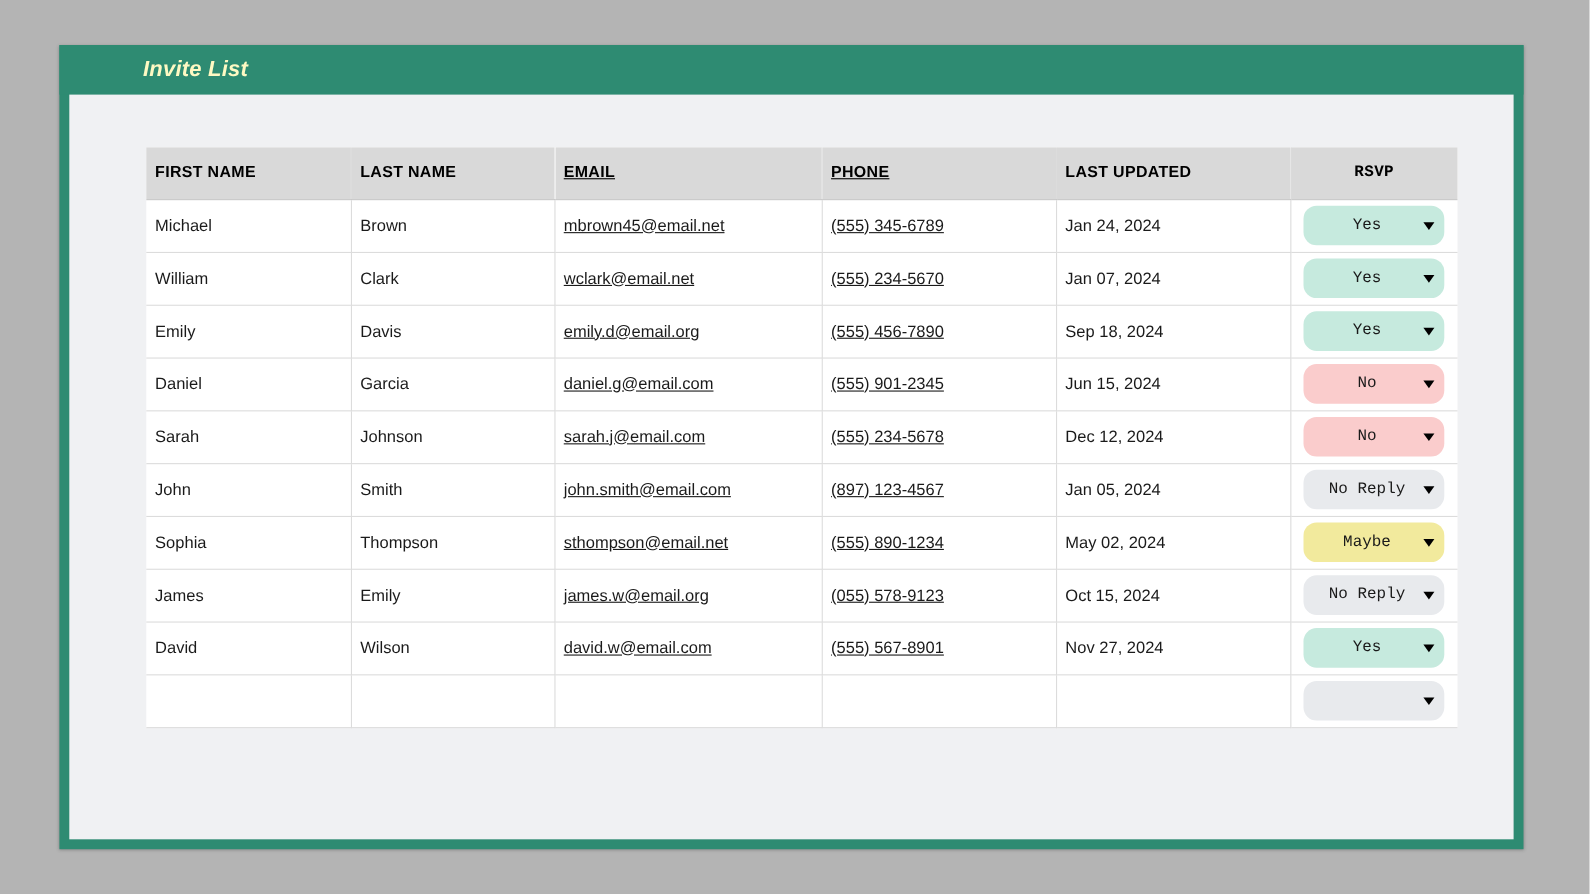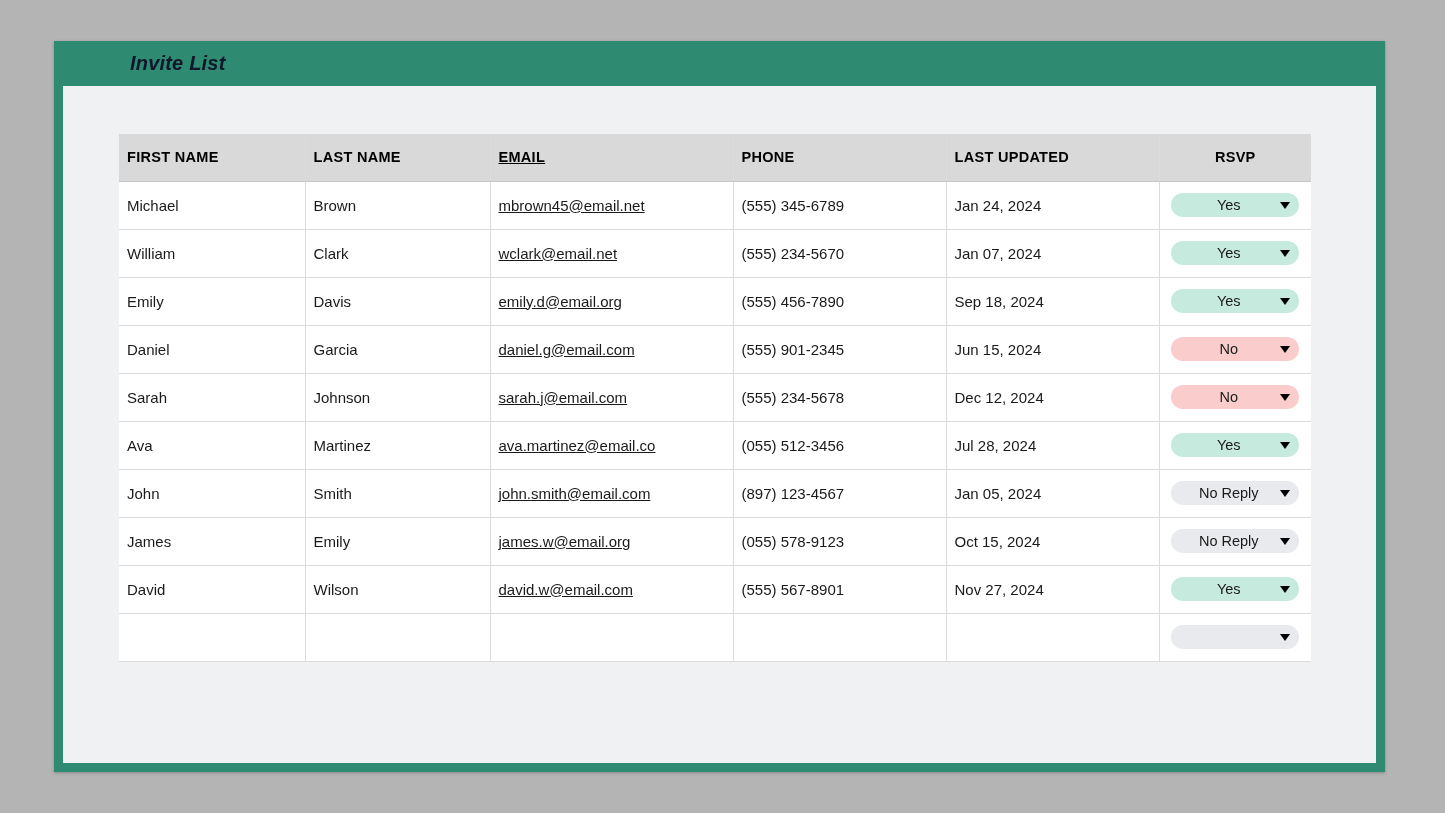--- a/index.html
+++ b/index.html
@@ -27,40 +27,40 @@
   }
 
   .title-bar {
     height: 45px;
     display: flex;
     align-items: center;
     padding-left: 76px;
     background: #2e8b72;
   }
   .title-bar .title {
-    color: #0f172a;
+    color: #fef9c3;
     font-size: 20px;
     font-weight: bold;
     font-style: italic;
     letter-spacing: 0.2px;
   }
 
   .sheet-body {
     position: absolute;
     left: 9px;
     top: 45px;
     right: 9px;
     bottom: 9px;
     background: #f0f1f3;
     overflow: hidden;
   }
 
   .table-wrap {
     position: absolute;
-    left: 56px;
+    left: 70px;
     top: 48px;
     width: 1192px;
     bottom: 0;
   }
 
   table.grid {
     border-collapse: collapse;
     table-layout: fixed;
     width: 1192px;
     background: #ffffff;
@@ -73,55 +73,56 @@
     height: 48px;
     vertical-align: middle;
     text-align: left;
     font-size: 15px;
     color: #1a1a1a;
     overflow: hidden;
     white-space: nowrap;
   }
   table.grid th:last-child, table.grid td:last-child {
     border-right: none;
+    font-family: Liberation Mono, monospace;
   }
 
   table.grid thead th {
     background: #d9d9d9;
     font-weight: bold;
     font-size: 14.5px;
     color: #000000;
     height: 47px;
     letter-spacing: 0.3px;
     border-bottom: 1px solid #c6c6c6;
   }
 
   
   .col-first  { width: 186px; }
   .col-last   { width: 185px; }
   .col-email  { width: 243px; text-decoration: underline; }
-  .col-phone  { width: 213px; }
+  .col-phone  { width: 213px; text-decoration: underline; }
   .col-upd    { width: 213px; }
   .col-rsvp   { width: 152px; text-align: center !important; padding: 0 !important; }
 
   thead .col-rsvp { text-align: center !important; }
 
   .rsvp-cell {
     display: flex;
     align-items: center;
     justify-content: center;
     height: 100%;
   }
 
   .pill {
     display: flex;
     align-items: center;
     justify-content: space-between;
     width: 128px;
-    height: 24px;
+    height: 36px;
     border-radius: 12px;
     padding: 0 9px 0 10px;
     font-size: 14.5px;
     color: #1a1a1a;
     cursor: pointer;
     user-select: none;
   }
   .pill .pill-label {
     flex: 1;
     text-align: center;
@@ -245,44 +246,44 @@
               <td class="col-rsvp">
                 <div class="rsvp-cell">
                   <div class="pill no" style="background: rgb(250, 204, 204);">
                     <span class="pill-label">No</span>
                     <span class="caret"></span>
                   </div>
                 </div>
               </td>
             </tr>
             <tr>
-              <td class="col-first">Ava</td>
-              <td class="col-last">Martinez</td>
-              <td class="col-email">ava.martinez@email.co</td>
-              <td class="col-phone">(055) 512-3456</td>
-              <td class="col-upd">Jul 28, 2024</td>
-              <td class="col-rsvp">
-                <div class="rsvp-cell">
-                  <div class="pill yes" style="background: rgb(198, 234, 222);">
-                    <span class="pill-label">Yes</span>
-                    <span class="caret"></span>
-                  </div>
-                </div>
-              </td>
-            </tr>
-            <tr>
               <td class="col-first">John</td>
               <td class="col-last">Smith</td>
               <td class="col-email">john.smith@email.com</td>
               <td class="col-phone">(897) 123-4567</td>
               <td class="col-upd">Jan 05, 2024</td>
               <td class="col-rsvp">
                 <div class="rsvp-cell">
                   <div class="pill noreply" style="background: rgb(232, 234, 237);">
                     <span class="pill-label">No Reply</span>
+                    <span class="caret"></span>
+                  </div>
+                </div>
+              </td>
+            </tr>
+            <tr>
+              <td class="col-first">Sophia</td>
+              <td class="col-last">Thompson</td>
+              <td class="col-email">sthompson@email.net</td>
+              <td class="col-phone">(555) 890-1234</td>
+              <td class="col-upd">May 02, 2024</td>
+              <td class="col-rsvp">
+                <div class="rsvp-cell">
+                  <div class="pill maybe" style="background: rgb(242, 234, 157);">
+                    <span class="pill-label">Maybe</span>
                     <span class="caret"></span>
                   </div>
                 </div>
               </td>
             </tr>
             <tr>
               <td class="col-first">James</td>
               <td class="col-last">Emily</td>
               <td class="col-email">james.w@email.org</td>
               <td class="col-phone">(055) 578-9123</td>

